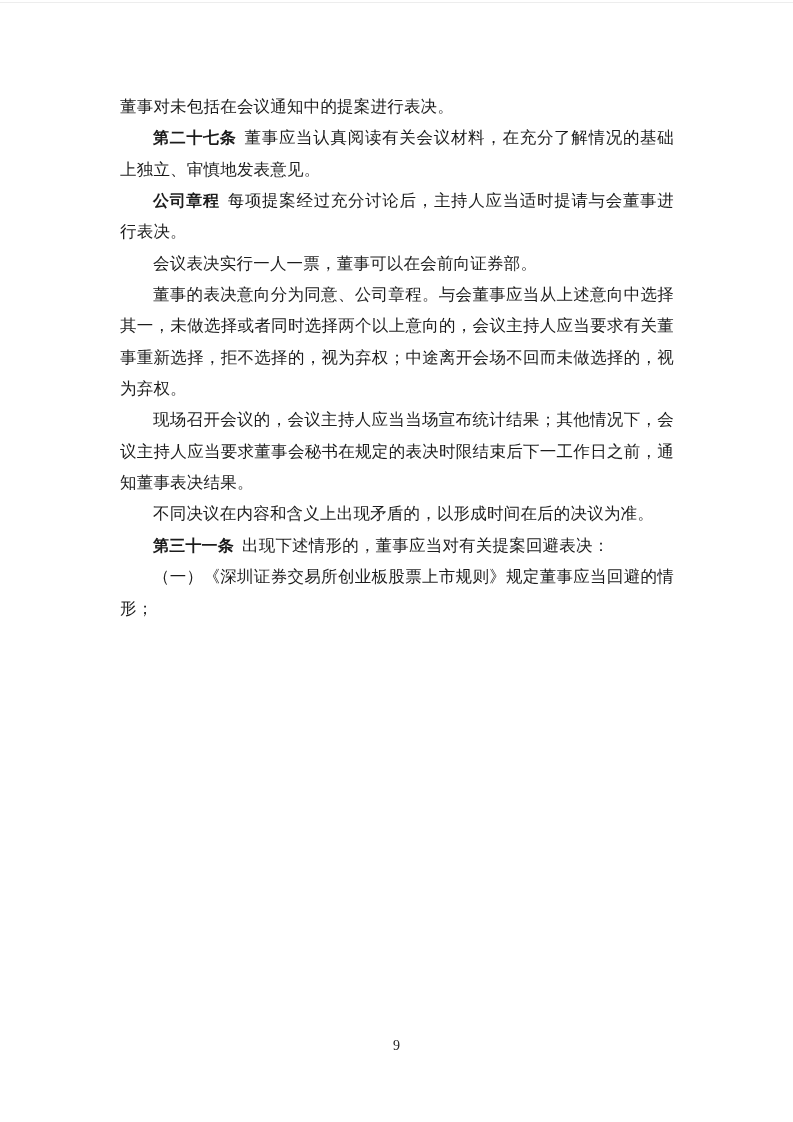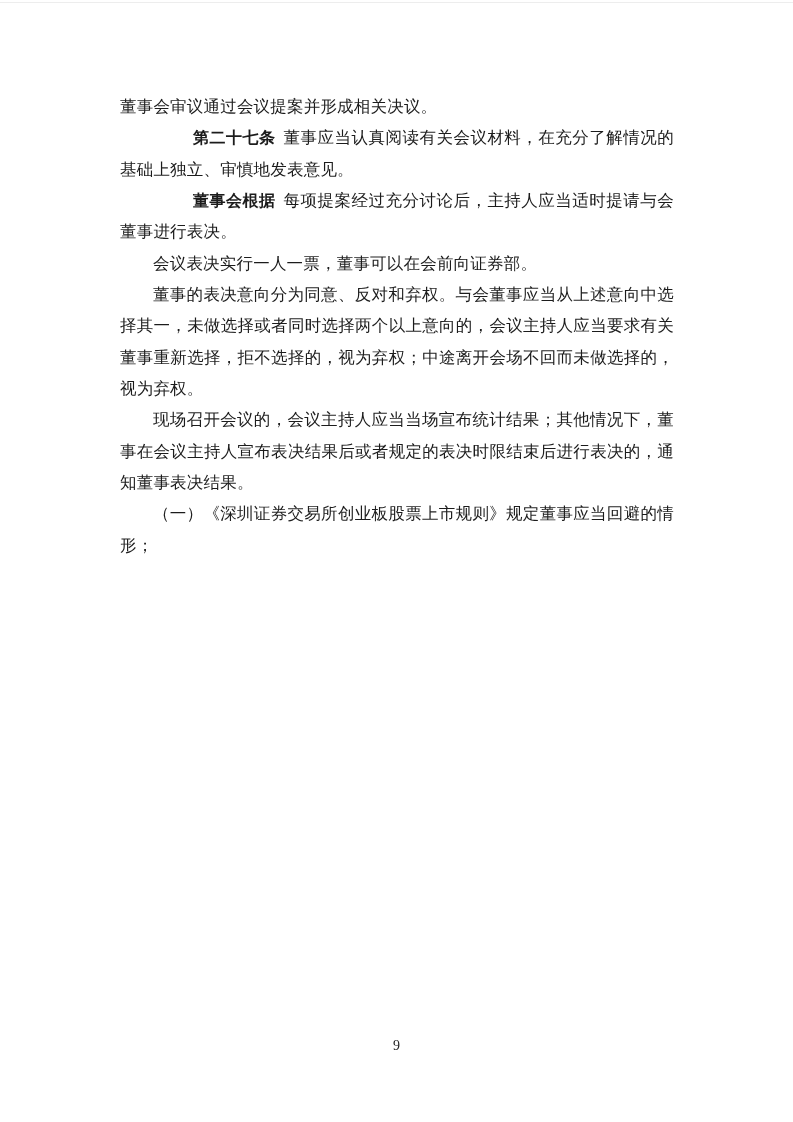--- a/index.html
+++ b/index.html
@@ -39,42 +39,43 @@
     word-break: break-all;
   }
   .para.indent {
     text-indent: 33px;
   }
   .para b.lead {
     font-weight: bold;
     margin-right: 8px;
     font-family: Liberation Serif, serif;
     font-size: 16px;
-    margin-left: 40px;
   }
   .footer {
     position: absolute;
     top: 1038px;
     left: 0;
     width: 100%;
     text-align: center;
     font-size: 14px;
     color: #222222;
   }
 </style>
 </head>
 <body>
 
 <div class="page-edge"></div>
 
 <main class="doc-body">
-    <p class="para">董事会审议通过会议提案并形成相关决议。</p>
+    <p class="para">董事对未包括在会议通知中的提案进行表决。</p>
     <p class="para indent"><b class="lead">第二十七条</b>董事应当认真阅读有关会议材料，在充分了解情况的基础上独立、审慎地发表意见。</p>
-    <p class="para indent"><b class="lead">董事会根据</b>每项提案经过充分讨论后，主持人应当适时提请与会董事进行表决。</p>
+    <p class="para indent"><b class="lead">公司章程</b>每项提案经过充分讨论后，主持人应当适时提请与会董事进行表决。</p>
     <p class="para indent">会议表决实行一人一票，董事可以在会前向证券部。</p>
-    <p class="para indent">董事的表决意向分为同意、反对和弃权。与会董事应当从上述意向中选择其一，未做选择或者同时选择两个以上意向的，会议主持人应当要求有关董事重新选择，拒不选择的，视为弃权；中途离开会场不回而未做选择的，视为弃权。</p>
-    <p class="para indent">现场召开会议的，会议主持人应当当场宣布统计结果；其他情况下，董事在会议主持人宣布表决结果后或者规定的表决时限结束后进行表决的，通知董事表决结果。</p>
+    <p class="para indent">董事的表决意向分为同意、公司章程。与会董事应当从上述意向中选择其一，未做选择或者同时选择两个以上意向的，会议主持人应当要求有关董事重新选择，拒不选择的，视为弃权；中途离开会场不回而未做选择的，视为弃权。</p>
+    <p class="para indent">现场召开会议的，会议主持人应当当场宣布统计结果；其他情况下，会议主持人应当要求董事会秘书在规定的表决时限结束后下一工作日之前，通知董事表决结果。</p>
+    <p class="para indent">不同决议在内容和含义上出现矛盾的，以形成时间在后的决议为准。</p>
+    <p class="para indent"><b class="lead">第三十一条</b>出现下述情形的，董事应当对有关提案回避表决：</p>
     <p class="para indent">（一）《深圳证券交易所创业板股票上市规则》规定董事应当回避的情形；</p>
   </main>
 
 <div class="footer">
   <span>9</span>
 </div>
 
 </body></html>

